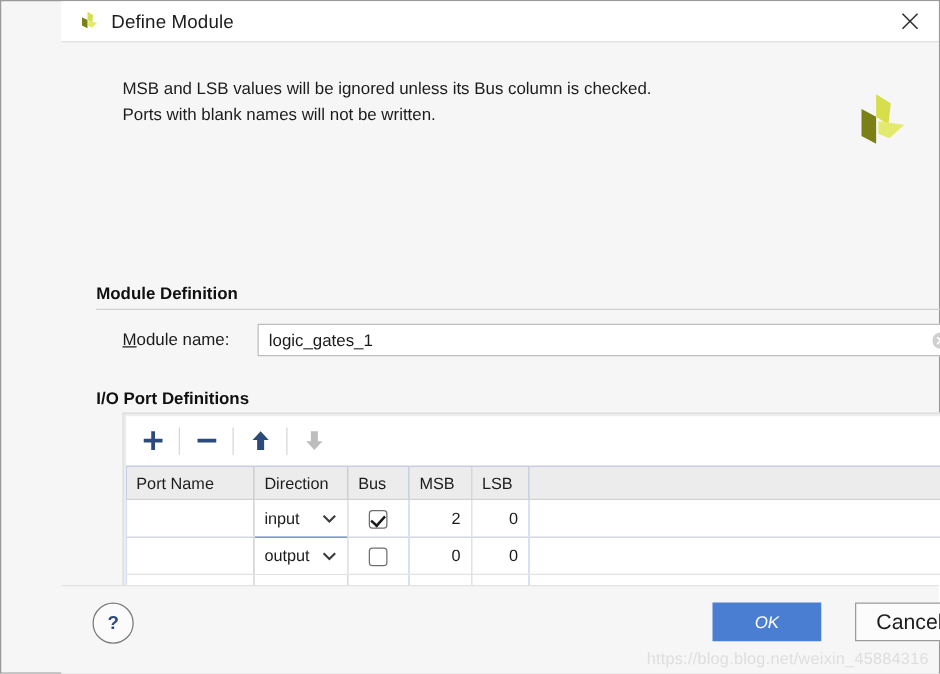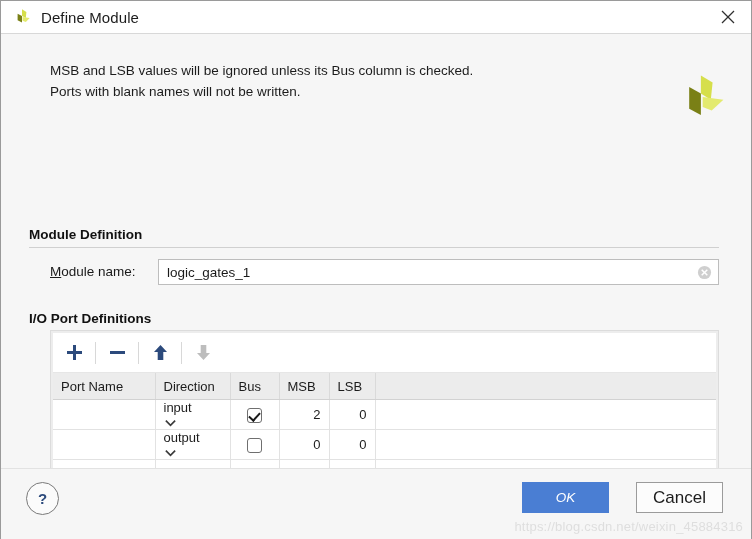--- a/index.html
+++ b/index.html
@@ -19,20 +19,21 @@
 
   
   #window {
     position: absolute;
     left: 0; top: 0;
     width: 752px;
     height: 539px;
     box-sizing: border-box;
     border: 1px solid #9a9a9a;
     background: #f6f6f6;
+    padding-left: 48px;
   }
 
   
   #titlebar {
     position: relative;
     height: 32px;
     background: #ffffff;
     border-bottom: 1px solid #d8d8d8;
     display: flex;
     align-items: center;
@@ -199,23 +200,23 @@
   td.num-cell { text-align: right; padding-right: 12px; }
   td.num-cell.dim { color: #c0c0c0; }
 
   
   .dir-cell {
     position: relative;
     padding: 0 8px !important;
   }
   .dir-wrap {
     display: flex;
+    align-items: center;
     justify-content: space-between;
     height: 100%;
-    flex-direction: column;
   }
   .chev {
     display: inline-block;
     width: 13px; height: 13px;
   }
 
   
   .cb-cell { text-align: center; padding: 0 !important; }
   .cbox {
     display: inline-block;
@@ -441,14 +442,14 @@
       </table>
     </div>
   </div>
 
   <div id="footer">
     <div id="help-btn">?</div>
     <button id="ok-btn">OK</button>
     <button id="cancel-btn">Cancel</button>
   </div>
 
-  <div id="watermark">https://blog.csdn.net/weixin_45884316</div>
+  <div id="watermark">https://blog.blog.net/weixin_45884316</div>
 </div>
 
 </body></html>

